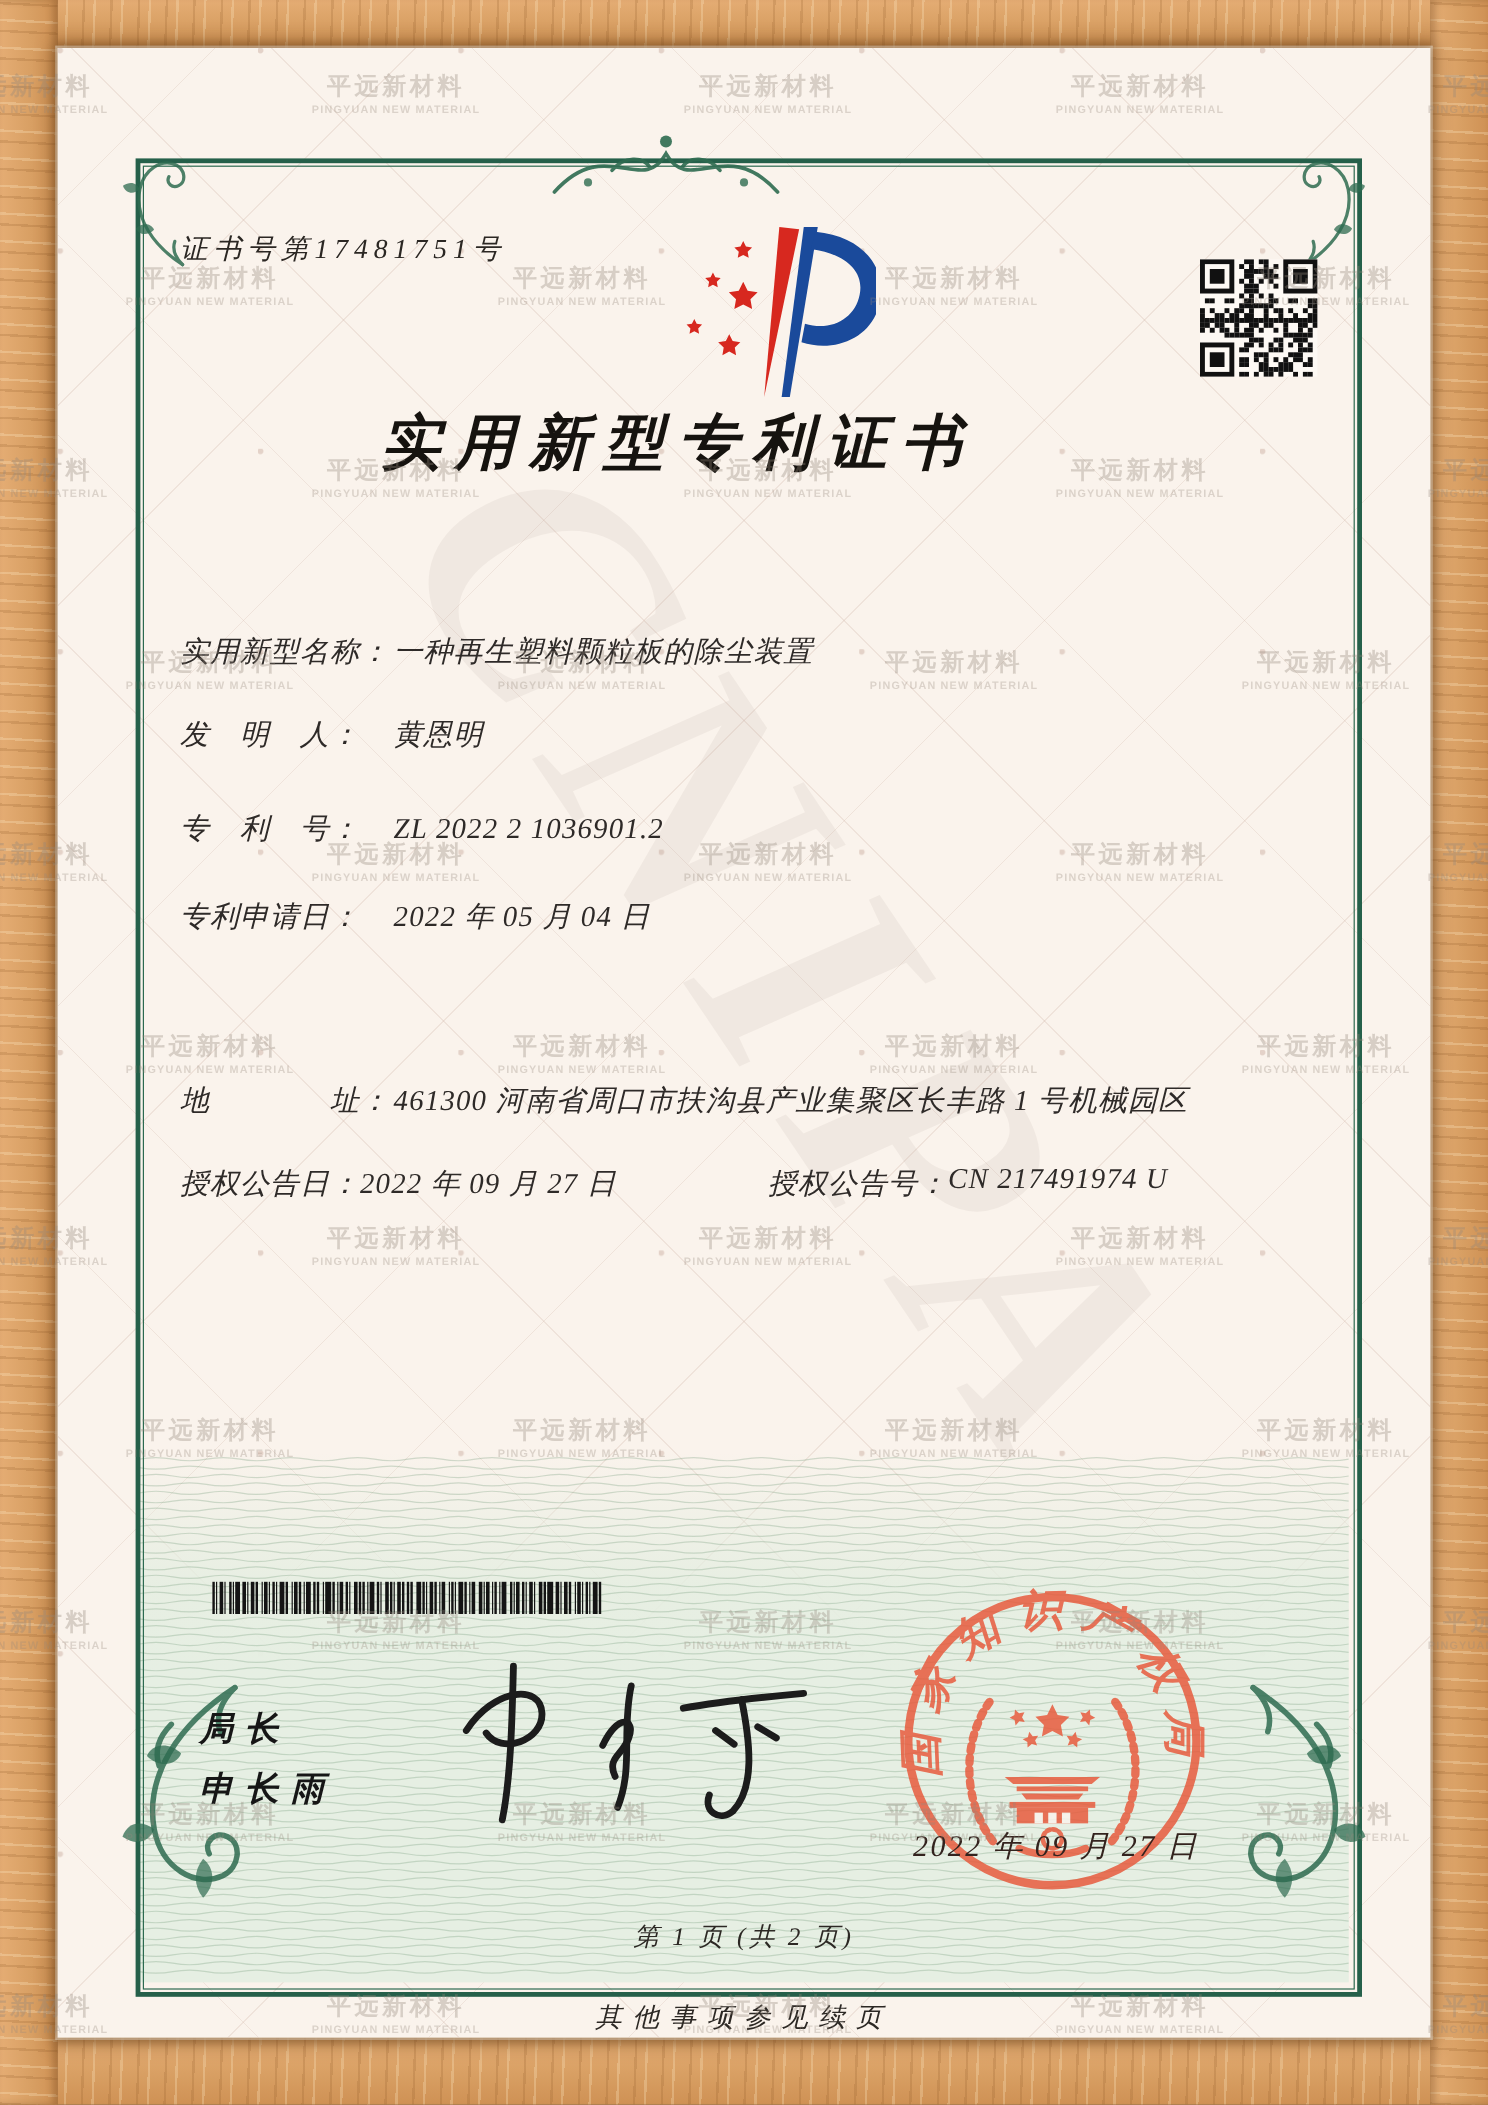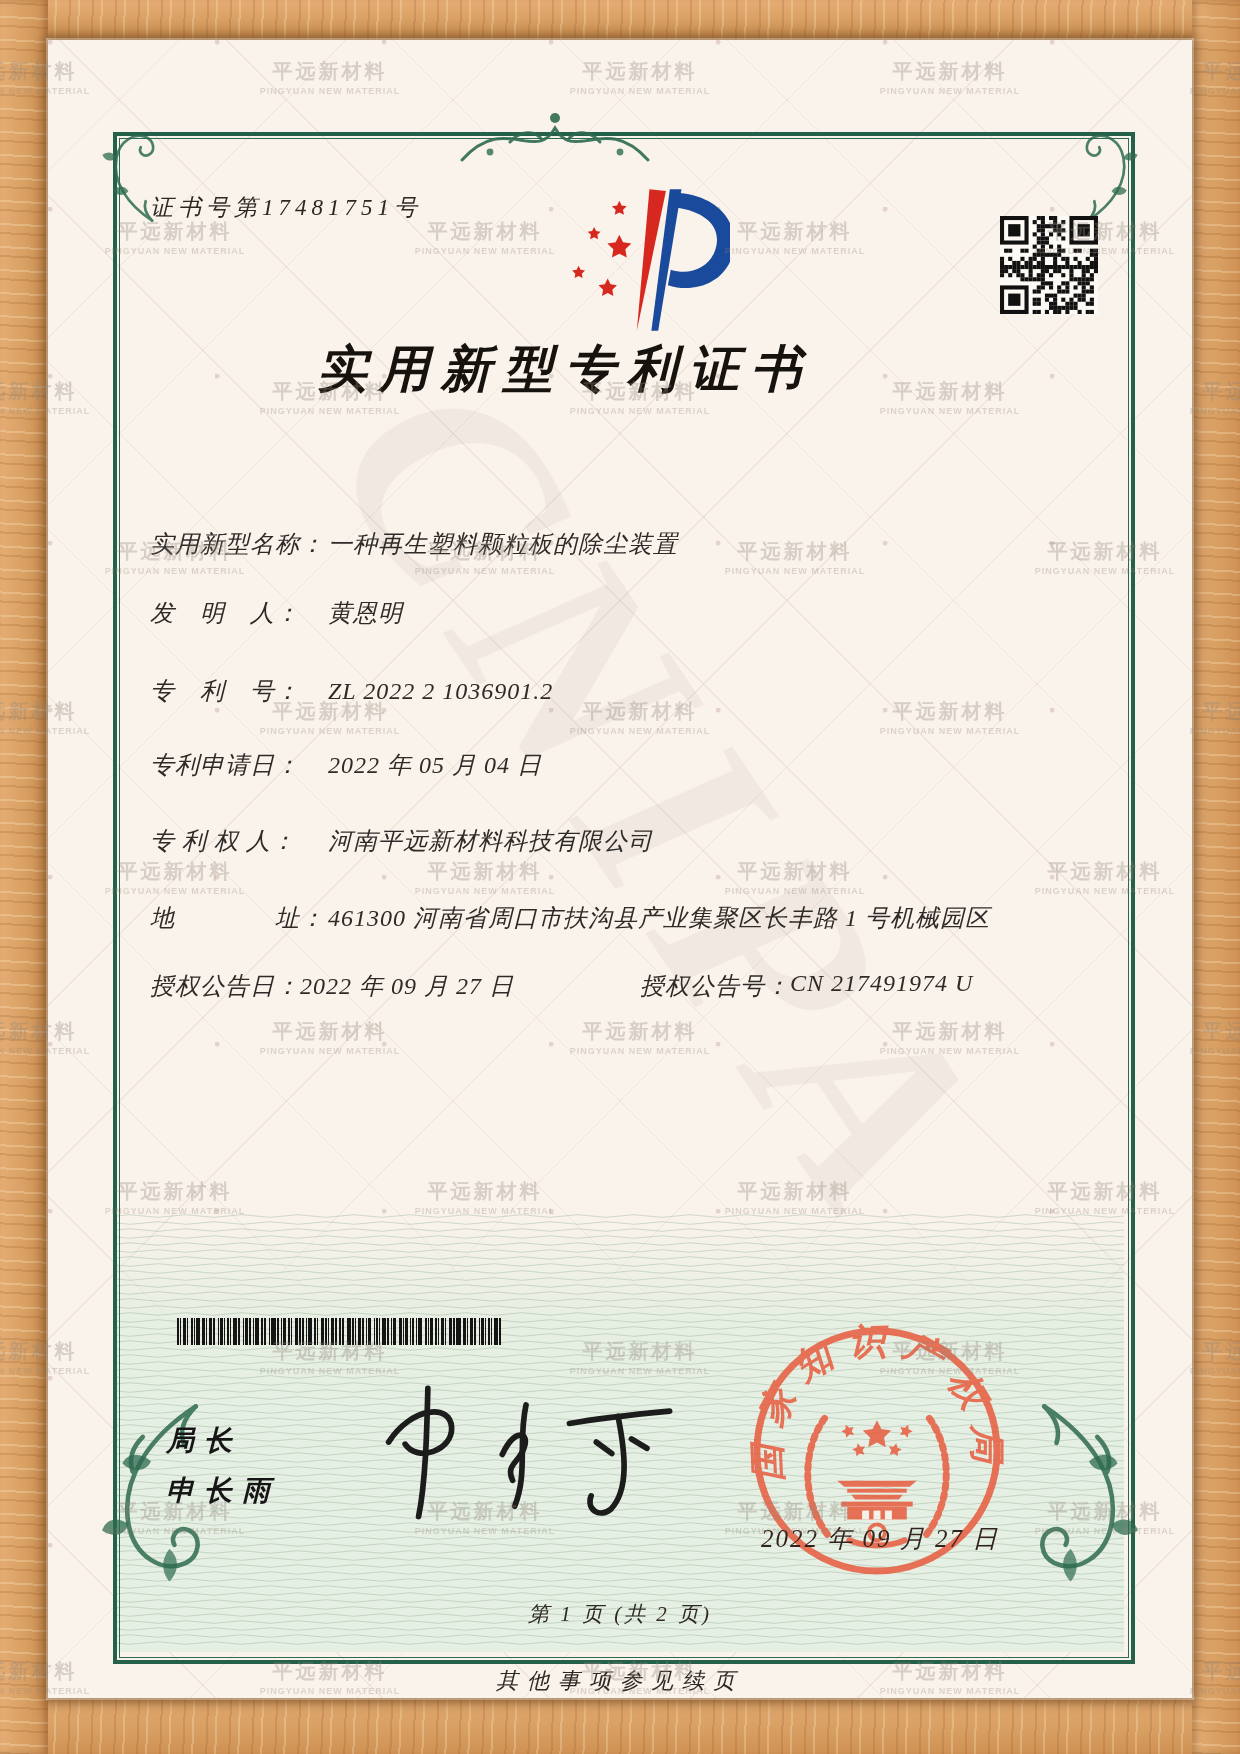--- a/index.html
+++ b/index.html
@@ -458,24 +458,20 @@
         <span class="fvalue">黄恩明</span>
       </div>
       <div class="fieldrow" style="top:635px">
         <span class="flabel">专　利　号：</span>
         <span class="fvalue">ZL 2022 2 1036901.2</span>
       </div>
       <div class="fieldrow" style="top:709px">
         <span class="flabel">专利申请日：</span>
         <span class="fvalue">2022 年 05 月 04 日</span>
       </div>
-      <div class="fieldrow" style="top:785px">
-        <span class="flabel">专 利 权 人：</span>
-        <span class="fvalue">河南平远新材料科技有限公司</span>
-      </div>
       <div class="fieldrow addr" style="top:862px">
         <span class="flabel">地　　　　址：</span>
         <span class="fvalue">461300 河南省周口市扶沟县产业集聚区长丰路 1 号机械园区</span>
       </div>
 
       <div class="grantrow">
         <span>授权公告日：</span>
         <span>2022 年 09 月 27 日</span>
         <span class="pair2">
           <span>授权公告号：</span>

